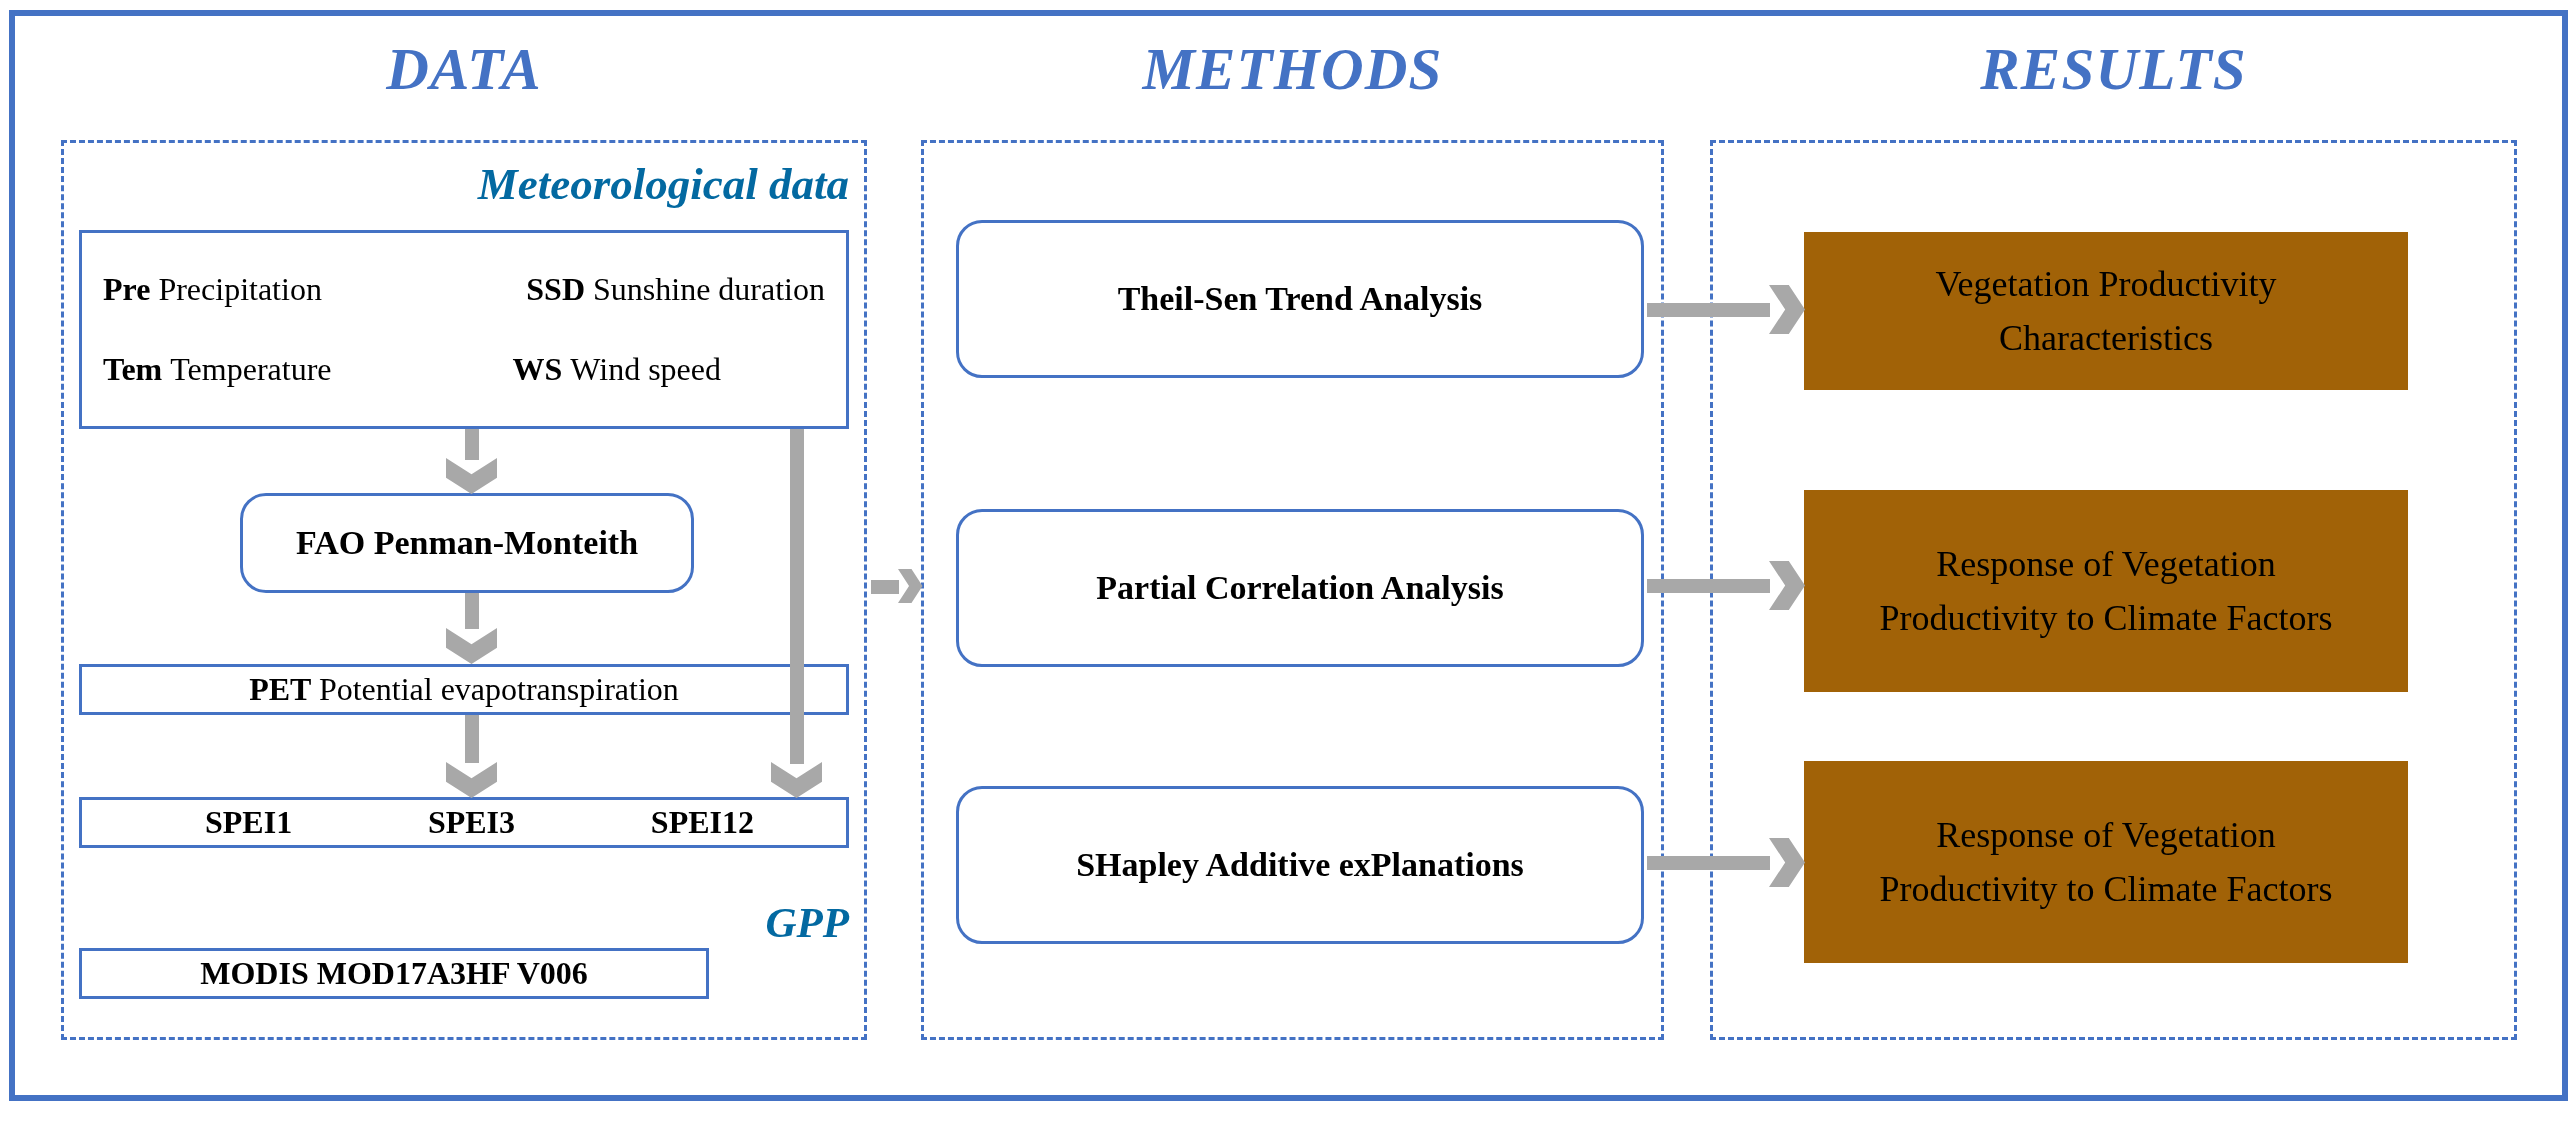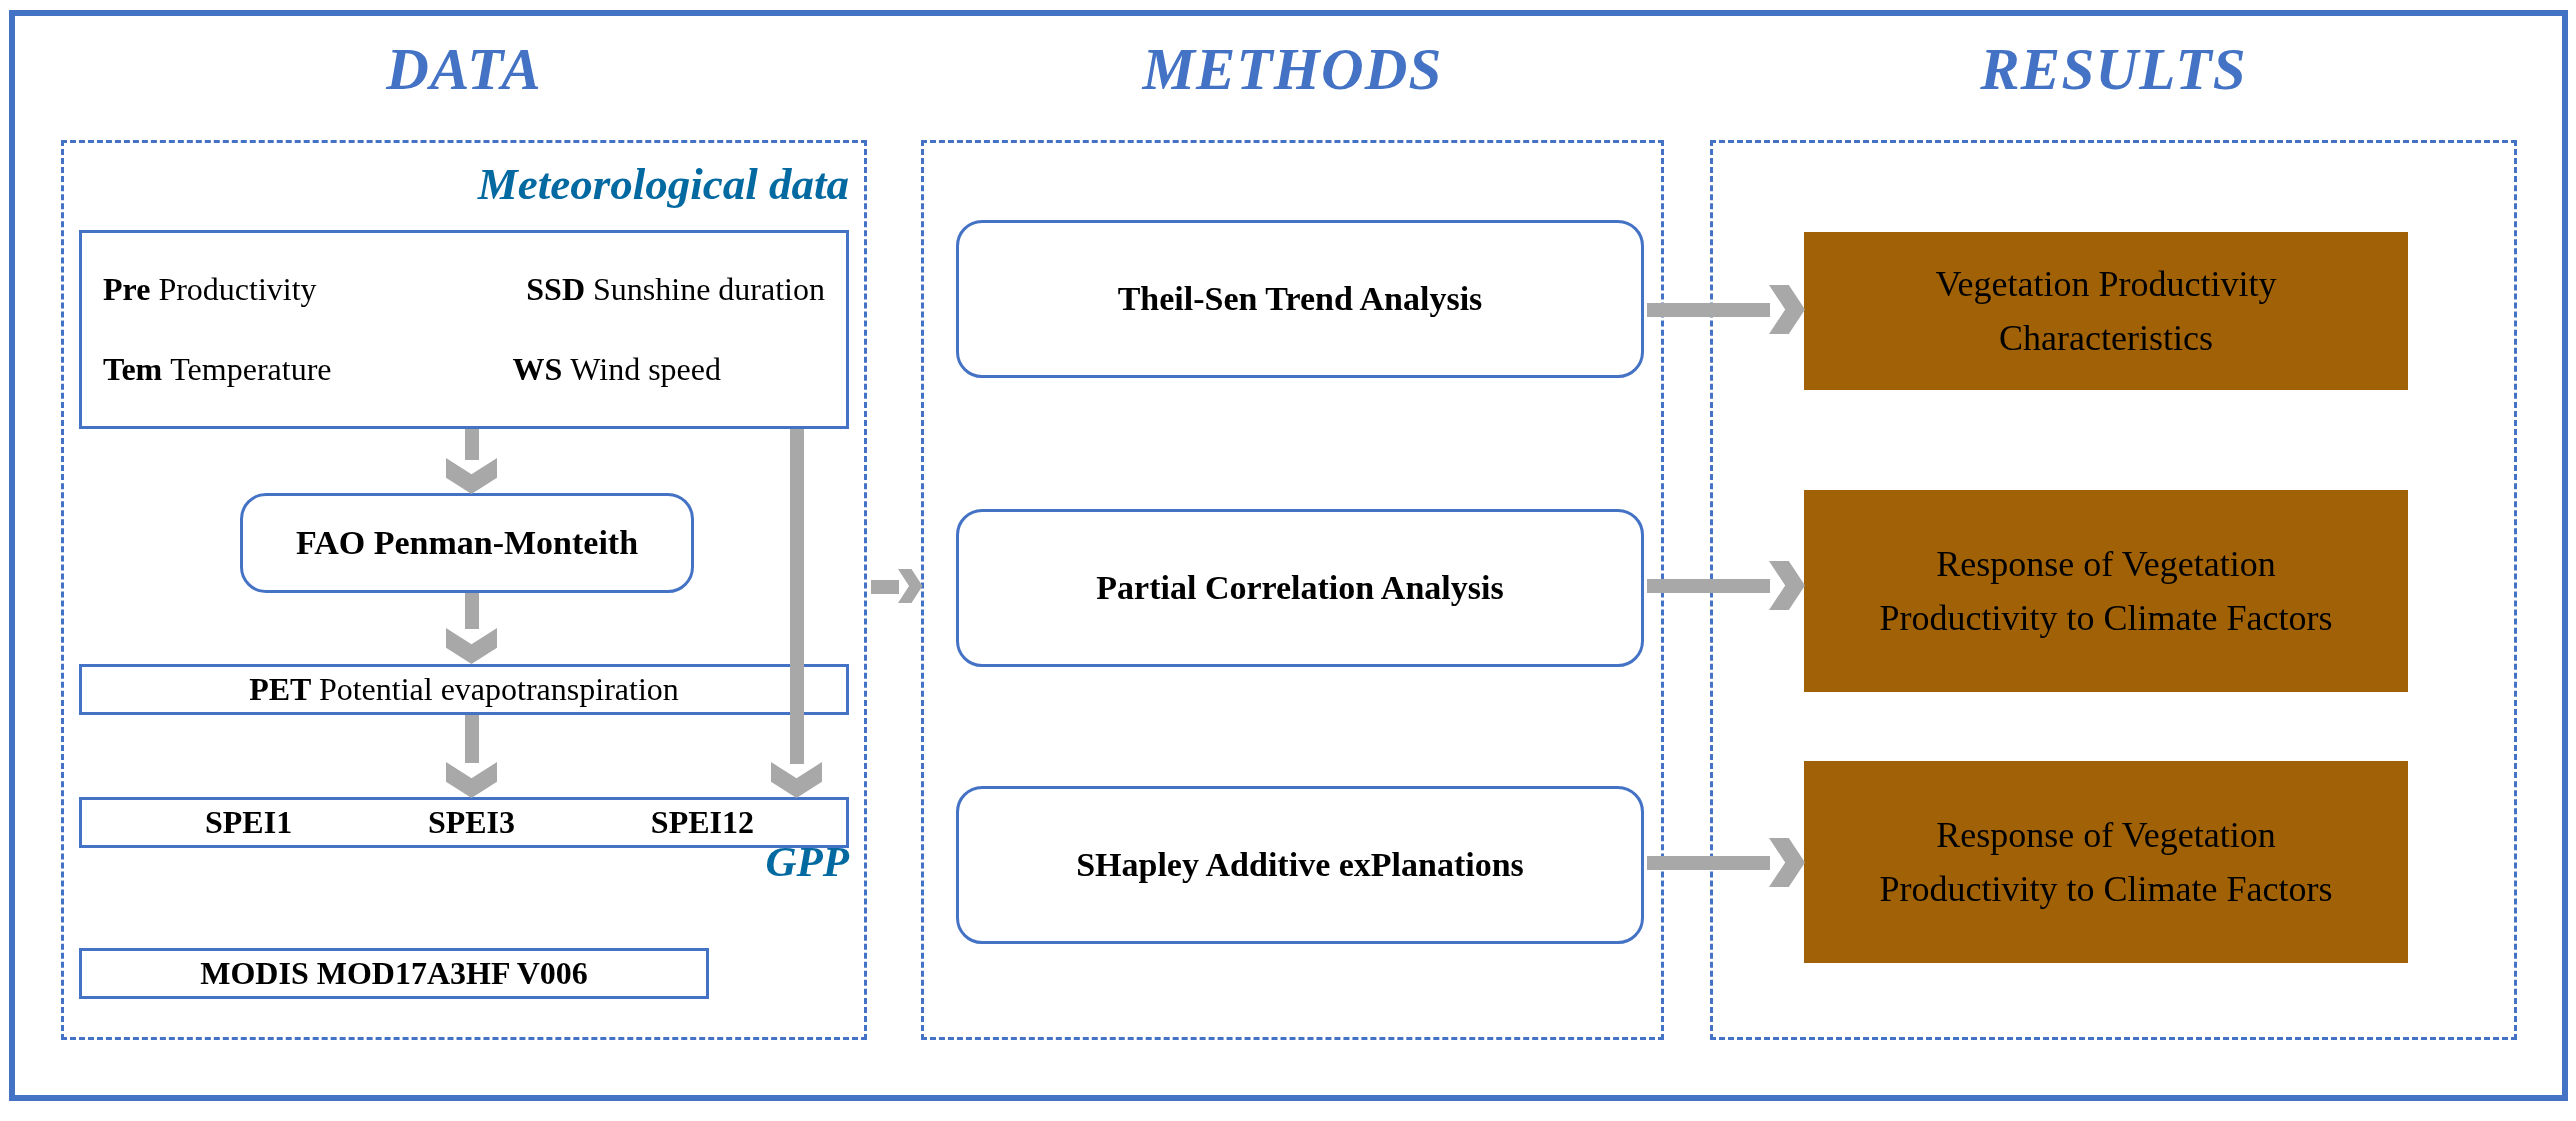--- a/index.html
+++ b/index.html
@@ -64,21 +64,21 @@
   <div class="panel" style="left:61px;width:806px;"></div>
   <div class="panel" style="left:921px;width:743px;"></div>
   <div class="panel" style="left:1710px;width:807px;"></div>
 
   <div class="soft-title" style="left:79px;width:770px;top:158px;font-size:45px;">Meteorological data</div>
 
   <div class="box met-box" style="left:79px;top:230px;width:770px;height:199px;">
     <div class="met-row">
       <div>
         <span class="abbr">Pre </span>
-        <span>Productivity</span>
+        <span>Precipitation</span>
       </div>
       <div>
         <span class="abbr">SSD </span>
         <span>Sunshine duration</span>
       </div>
     </div>
     <div class="met-row second">
       <div>
         <span class="abbr">Tem </span>
         <span>Temperature</span>
@@ -100,21 +100,21 @@
       <span>Potential evapotranspiration</span>
     </span>
   </div>
 
   <div class="box spei-row" style="left:79px;top:797px;width:770px;height:51px;gap:10px;">
     <span>SPEI1</span>
     <span>SPEI3</span>
     <span>SPEI12</span>
   </div>
 
-  <div class="soft-title" style="left:79px;width:770px;top:837px;font-size:43px;">GPP</div>
+  <div class="soft-title" style="left:79px;width:770px;top:898px;font-size:43px;">GPP</div>
 
   <div class="box" style="left:79px;top:948px;width:630px;height:51px;">
     <span class="bar-text abbr">MODIS MOD17A3HF V006</span>
   </div>
 
   <div class="box rounded" style="left:956px;top:220px;width:688px;height:158px;">
     <span class="method-label">Theil-Sen Trend Analysis</span>
   </div>
   <div class="box rounded" style="left:956px;top:509px;width:688px;height:158px;">
     <span class="method-label">Partial Correlation Analysis</span>

